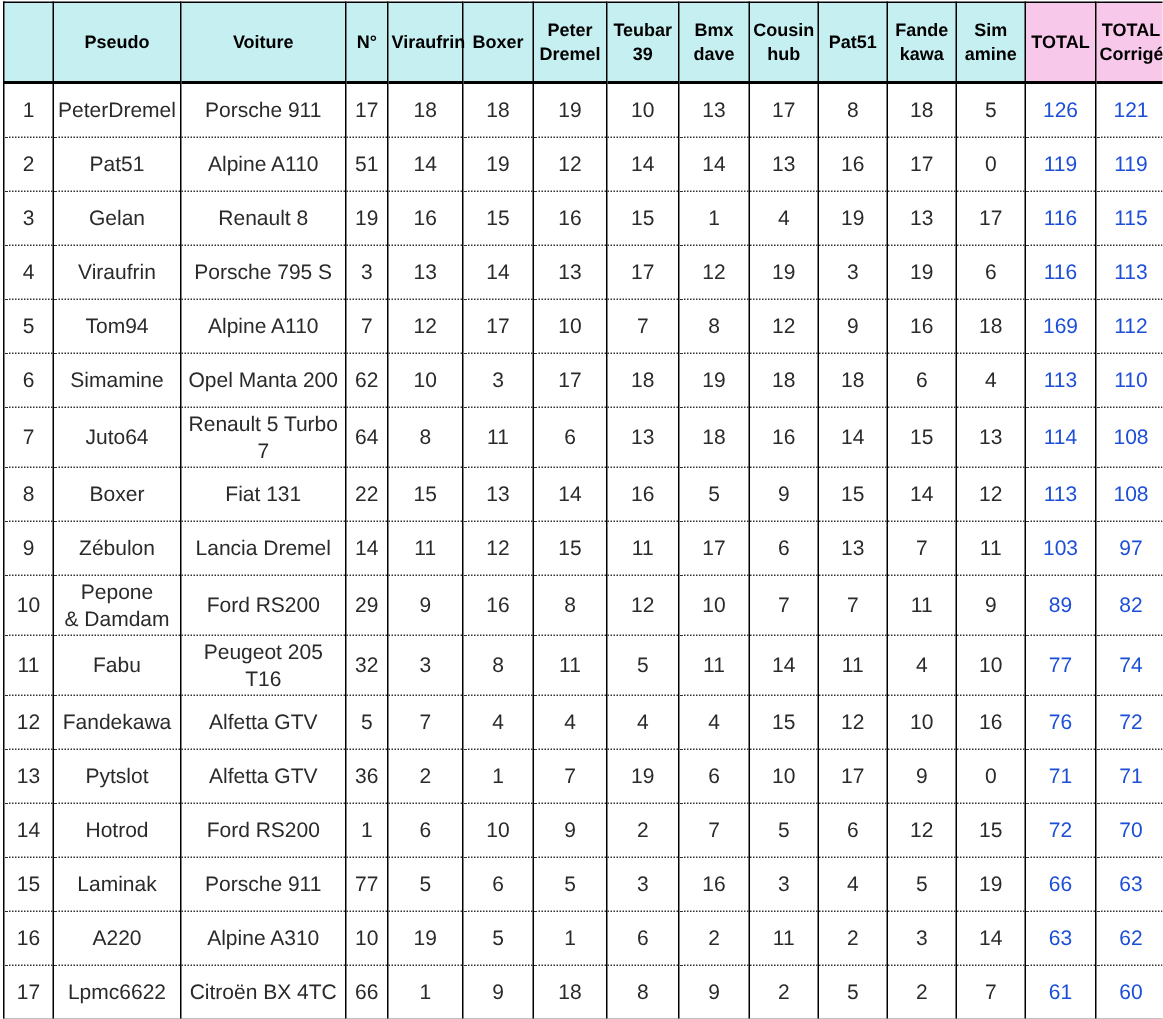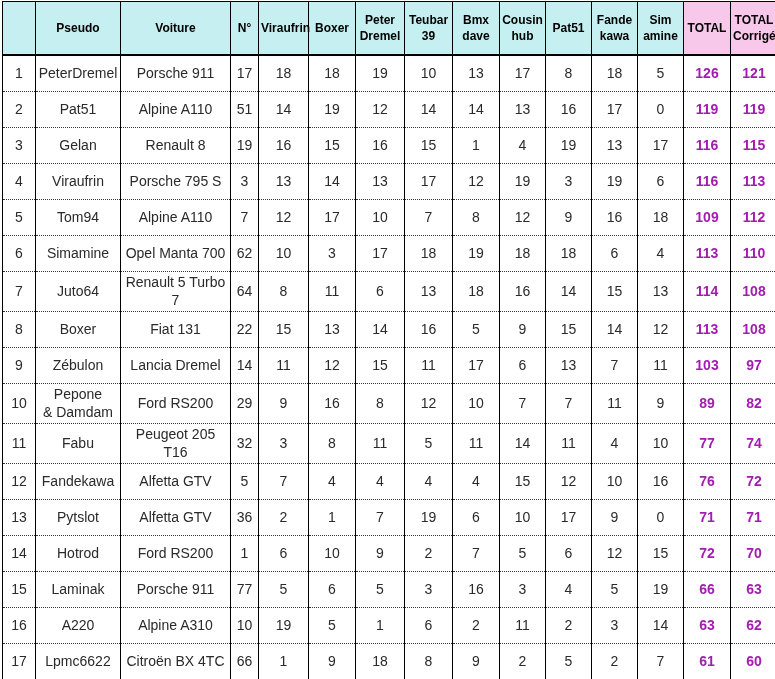--- a/index.html
+++ b/index.html
@@ -45,22 +45,22 @@
     vertical-align:middle;
     height:31px;
     font-size:14px;
     color:var(--text);
     padding:2px 2px;
     line-height:1.25;
     overflow:hidden;
   }
   tbody td.c-pseudo{white-space:pre-line;margin-top:47px;}
   tbody td.is-total{
-    font-weight:bold;
-    color:#a21caf;
+    font-weight:normal;
+    color:#1d4ed8;
   }
   tbody tr:last-child td{border-bottom:1px solid var(--grid);}
 </style>
 </head>
 <body>
 
 <table>
   <colgroup>
     <col style="width:33px">
       <col style="width:85px">
@@ -173,27 +173,27 @@
         <td class="c-num">7</td>
         <td class="c-viraufrin">12</td>
         <td class="c-boxer">17</td>
         <td class="c-peter-dremel">10</td>
         <td class="c-teubar-39">7</td>
         <td class="c-bmx-dave">8</td>
         <td class="c-cousin-hub">12</td>
         <td class="c-pat51">9</td>
         <td class="c-fande-kawa">16</td>
         <td class="c-sim-amine">18</td>
-        <td class="c-total is-total">109</td>
+        <td class="c-total is-total">169</td>
         <td class="c-total-corrige is-total">112</td>
       </tr>
       <tr>
         <td class="c-rank">6</td>
         <td class="c-pseudo">Simamine</td>
-        <td class="c-voiture">Opel Manta 700</td>
+        <td class="c-voiture">Opel Manta 200</td>
         <td class="c-num">62</td>
         <td class="c-viraufrin">10</td>
         <td class="c-boxer">3</td>
         <td class="c-peter-dremel">17</td>
         <td class="c-teubar-39">18</td>
         <td class="c-bmx-dave">19</td>
         <td class="c-cousin-hub">18</td>
         <td class="c-pat51">18</td>
         <td class="c-fande-kawa">6</td>
         <td class="c-sim-amine">4</td>

